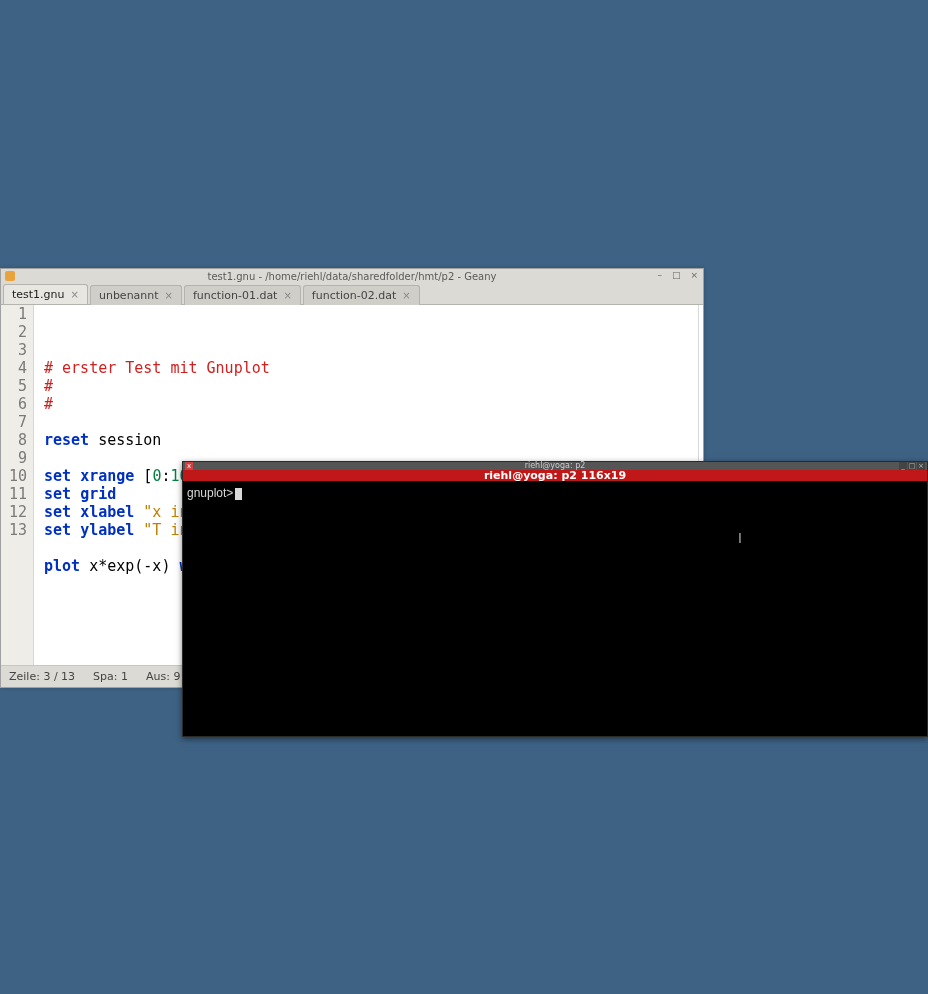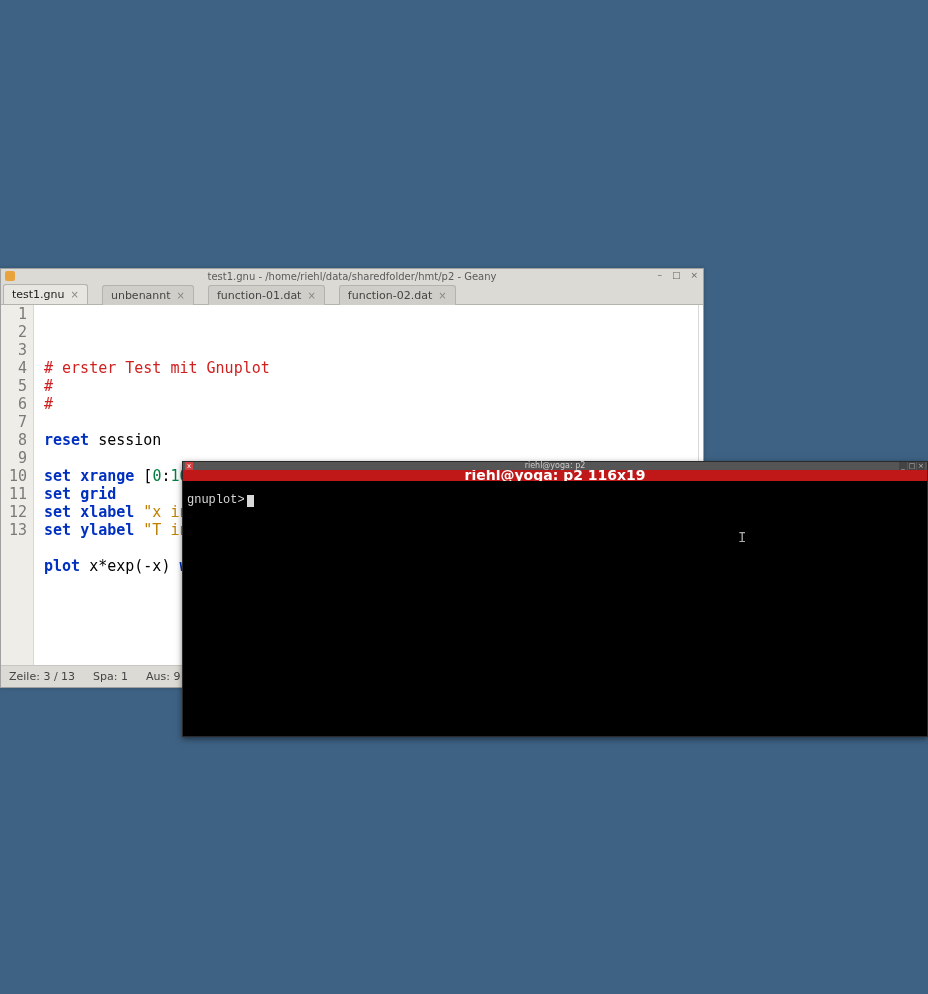--- a/index.html
+++ b/index.html
@@ -86,21 +86,21 @@
     align-items: center;
     gap: 6px;
     padding: 3px 8px;
     font-size: 11px;
     color: #444;
     background: #d0cec8;
     border: 1px solid #b5b3ad;
     border-bottom: none;
     border-top-left-radius: 3px;
     border-top-right-radius: 3px;
-    margin-right: 14px;
+    margin-right: 2px;
     cursor: pointer;
     position: relative;
     top: 1px;
   }
   .tab.active {
     background: #e8e6e0;
     color: #222;
     top: 0;
   }
   .tab .close-x {
@@ -204,34 +204,34 @@
     font-size: 7px;
     line-height: 8px;
     color: #bbb;
     background: #444;
     text-align: center;
     cursor: pointer;
   }
   .term-titlebar2 {
     height: 11px;
     background: #c01818;
-    font-size: 14px;
+    font-size: 11px;
     font-weight: bold;
     color: #fff;
     text-align: center;
     line-height: 11px;
   }
   .term-body {
     flex: 1;
     background: #000;
     color: #d8d8d8;
-    font-family: Liberation Mono, monospace;
+    font-family: Liberation Sans, sans-serif;
     font-size: 12px;
     line-height: 14px;
-    padding: 12px 4px;
+    padding: 5px 4px;
     position: relative;
   }
   .term-body .cursor {
     display: inline-block;
     width: 7px;
     height: 12px;
     background: #d8d8d8;
     vertical-align: text-bottom;
     margin-left: 2px;
   }

